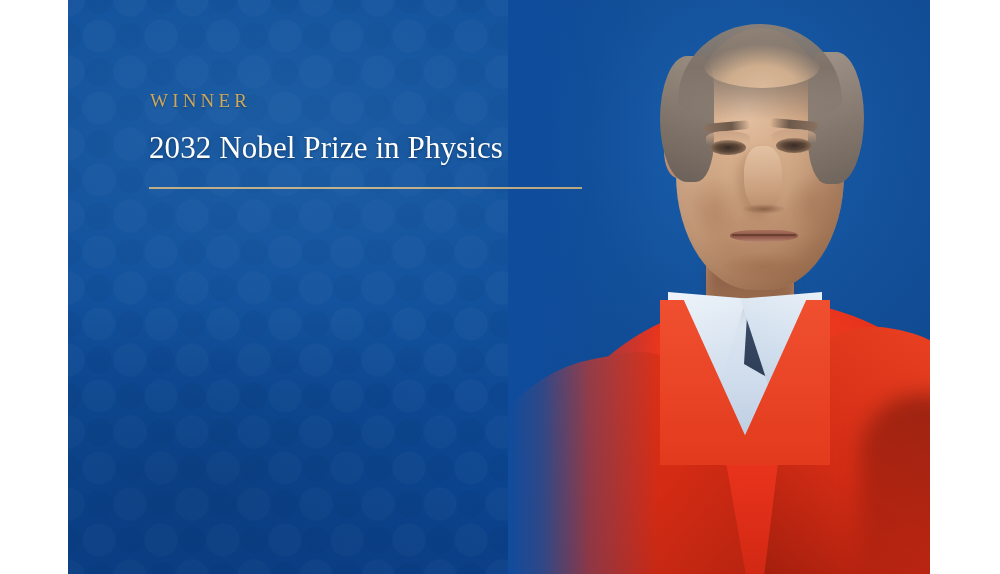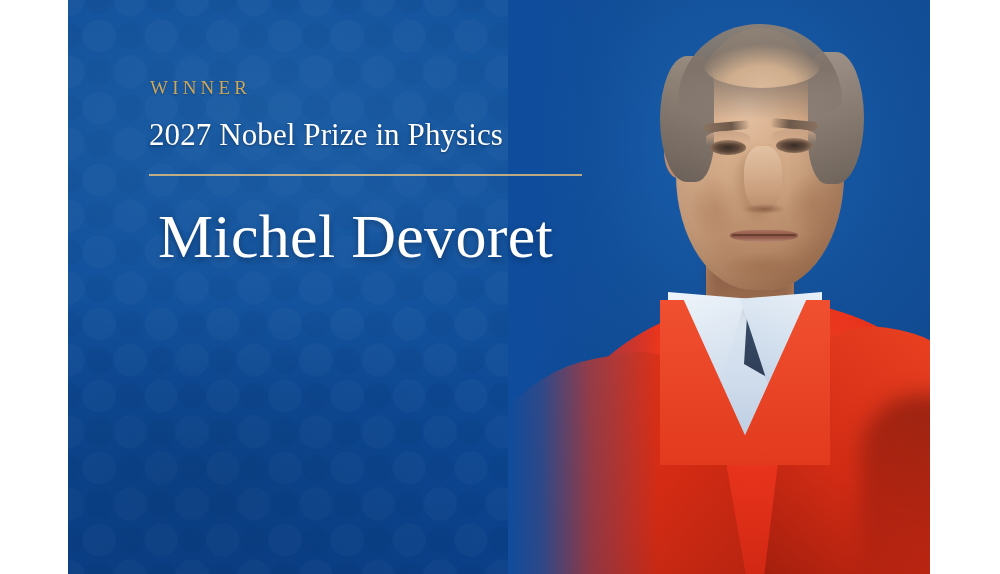--- a/index.html
+++ b/index.html
@@ -51,21 +51,21 @@
     position:absolute; inset:0;
     background:
       radial-gradient(70% 55% at 30% 30%, rgba(40,110,180,.28) 0%, rgba(40,110,180,0) 70%),
       radial-gradient(60% 50% at 15% 85%, rgba(6,45,95,.30) 0%, rgba(6,45,95,0) 70%),
       radial-gradient(55% 45% at 85% 10%, rgba(30,100,175,.22) 0%, rgba(30,100,175,0) 75%);
   }
 
   
   .textblock{
     position:absolute;
-    left:80px; top:78px;
+    left:80px; top:91px;
     width:460px;
     z-index:6;
   }
   .winner{
     font-family:"Liberation Serif", serif;
     color:#cca85e;
     font-size:19px;
     letter-spacing:4.2px;
     font-weight:400;
     line-height:1;
@@ -426,20 +426,19 @@
       <div class="nostrils"></div>
       <div class="mouth"></div>
       <div class="mouth-line"></div>
       <div class="chin-shadow"></div>
 
       <div class="photo-feather"></div>
     </div>
 
     <div class="textblock">
       <div class="winner">WINNER</div>
-      <div class="prize">2027 Nobel Prize in Physics</div>
+      <div class="prize">2032 Nobel Prize in Physics</div>
       <div class="rule"></div>
-      <div class="laureate">Michel Devoret</div>
     </div>
 
 
   </div>
 </div>
 
 </body></html>

